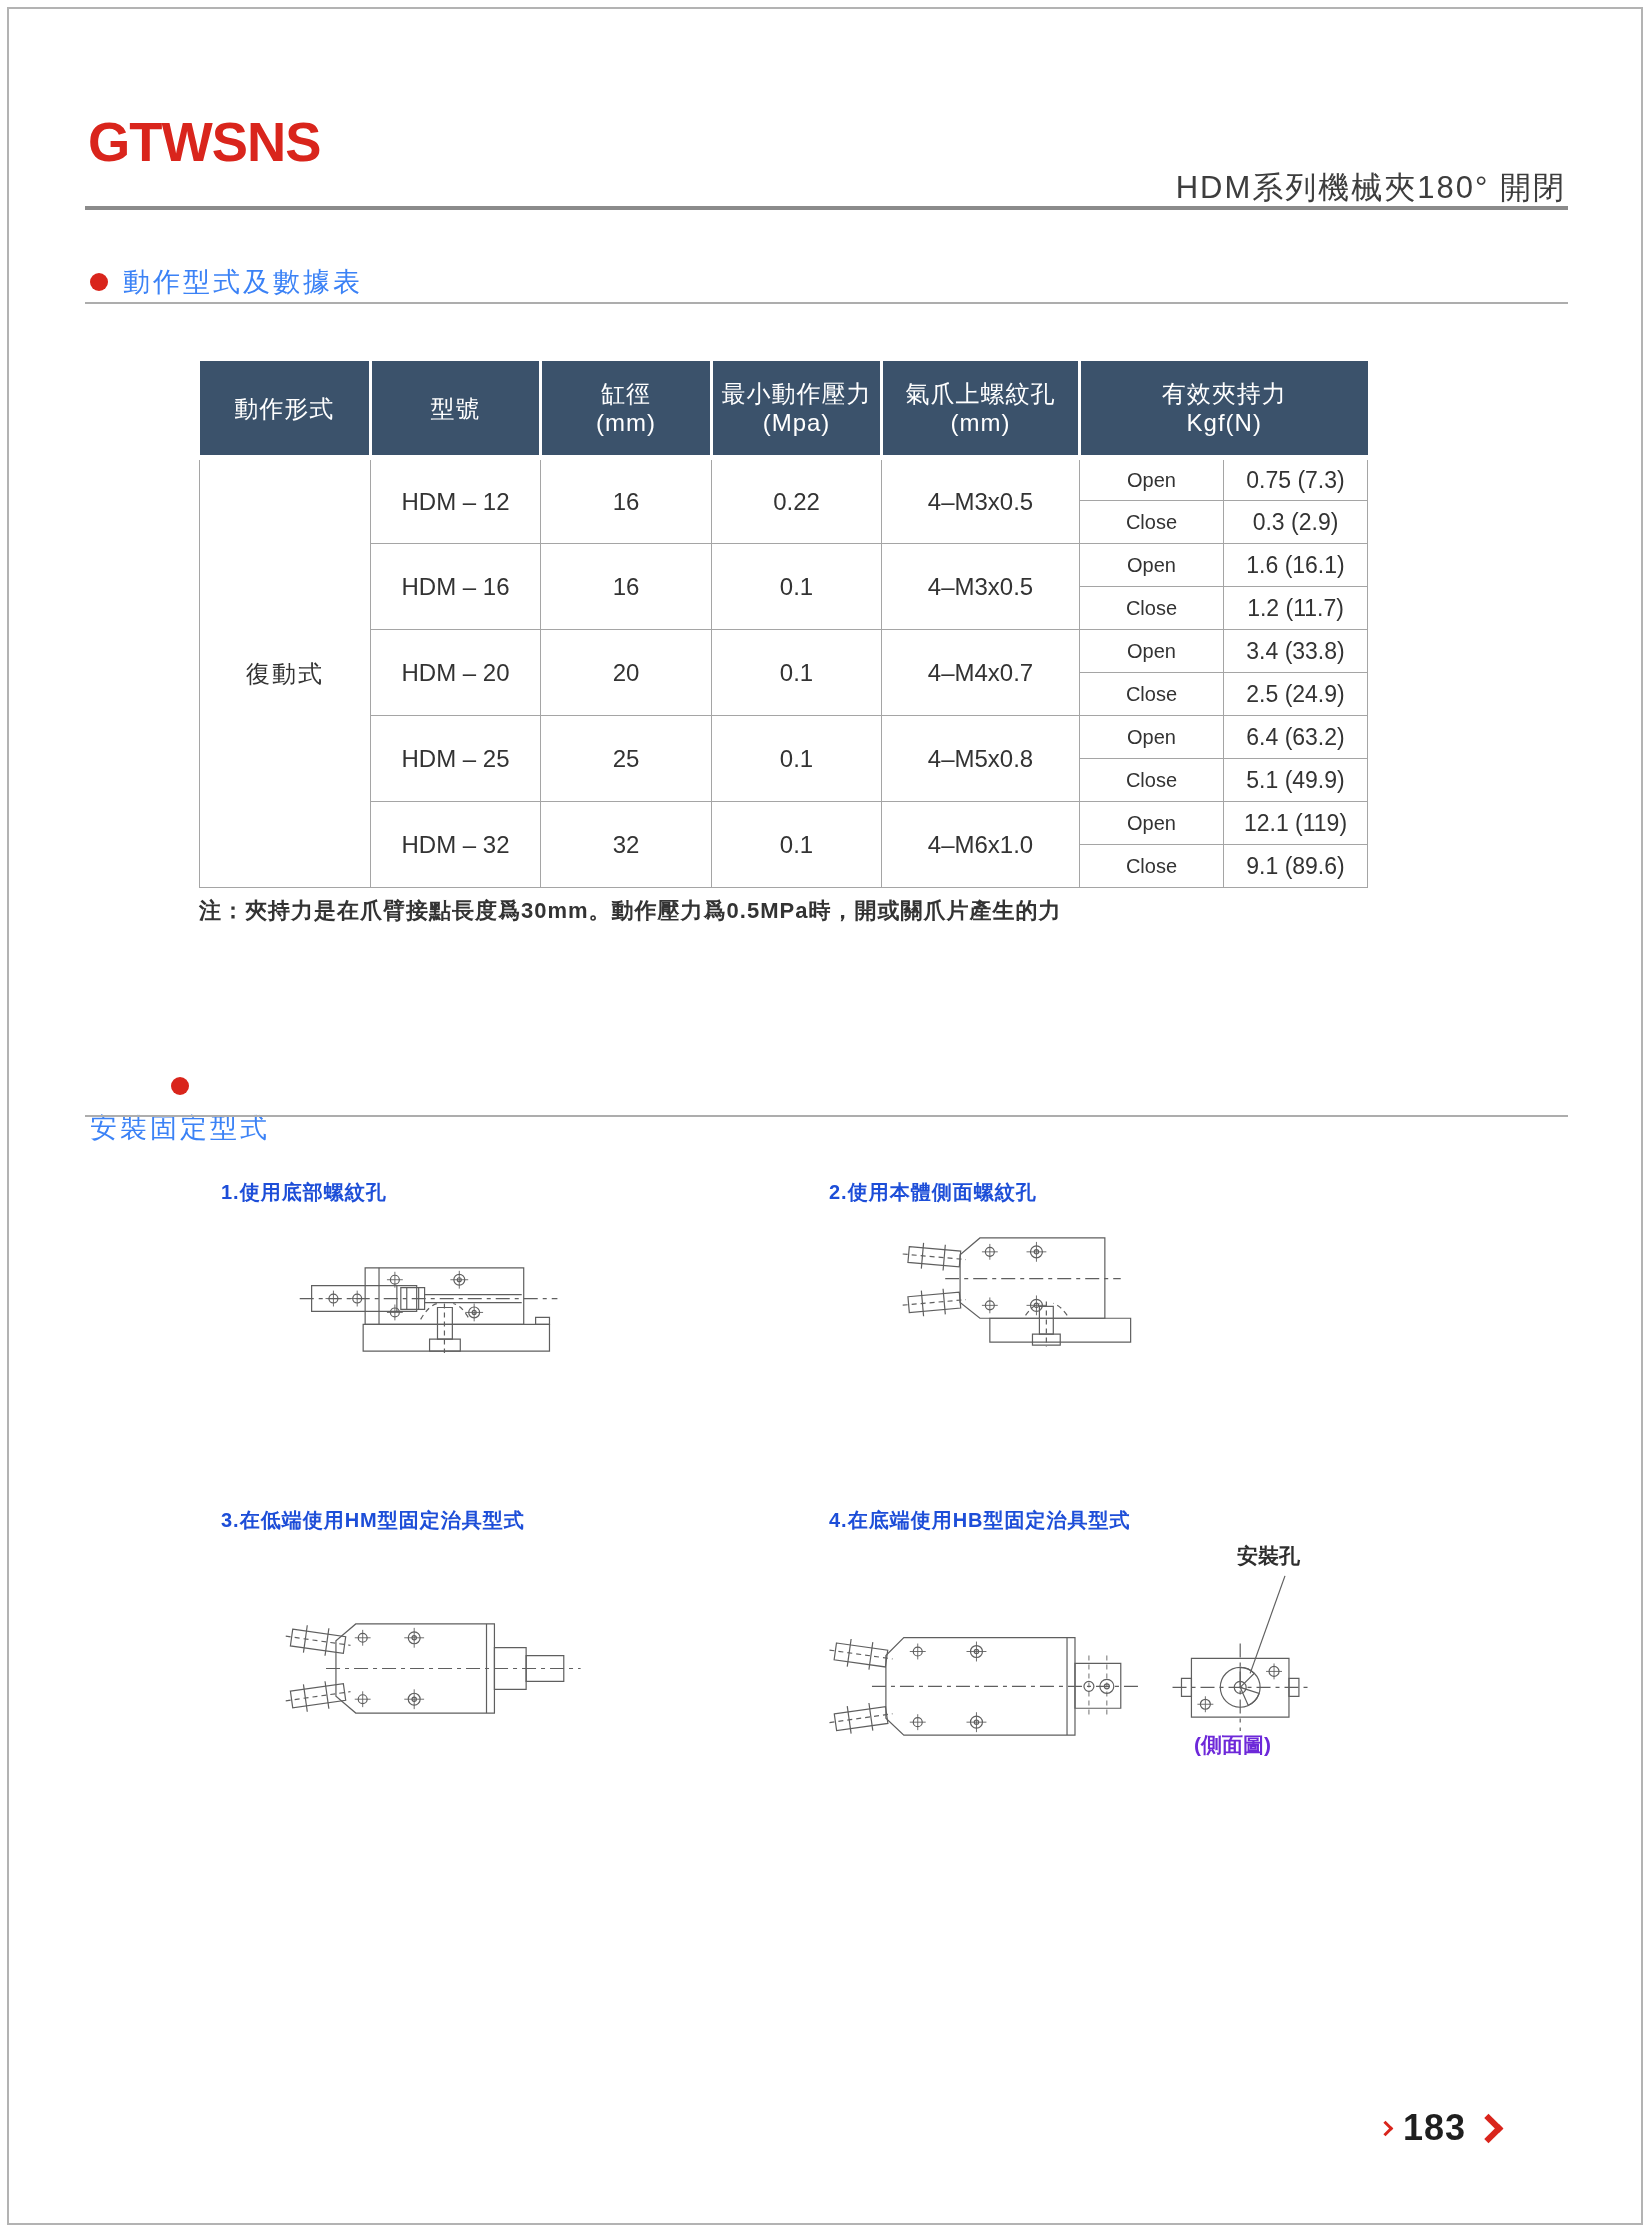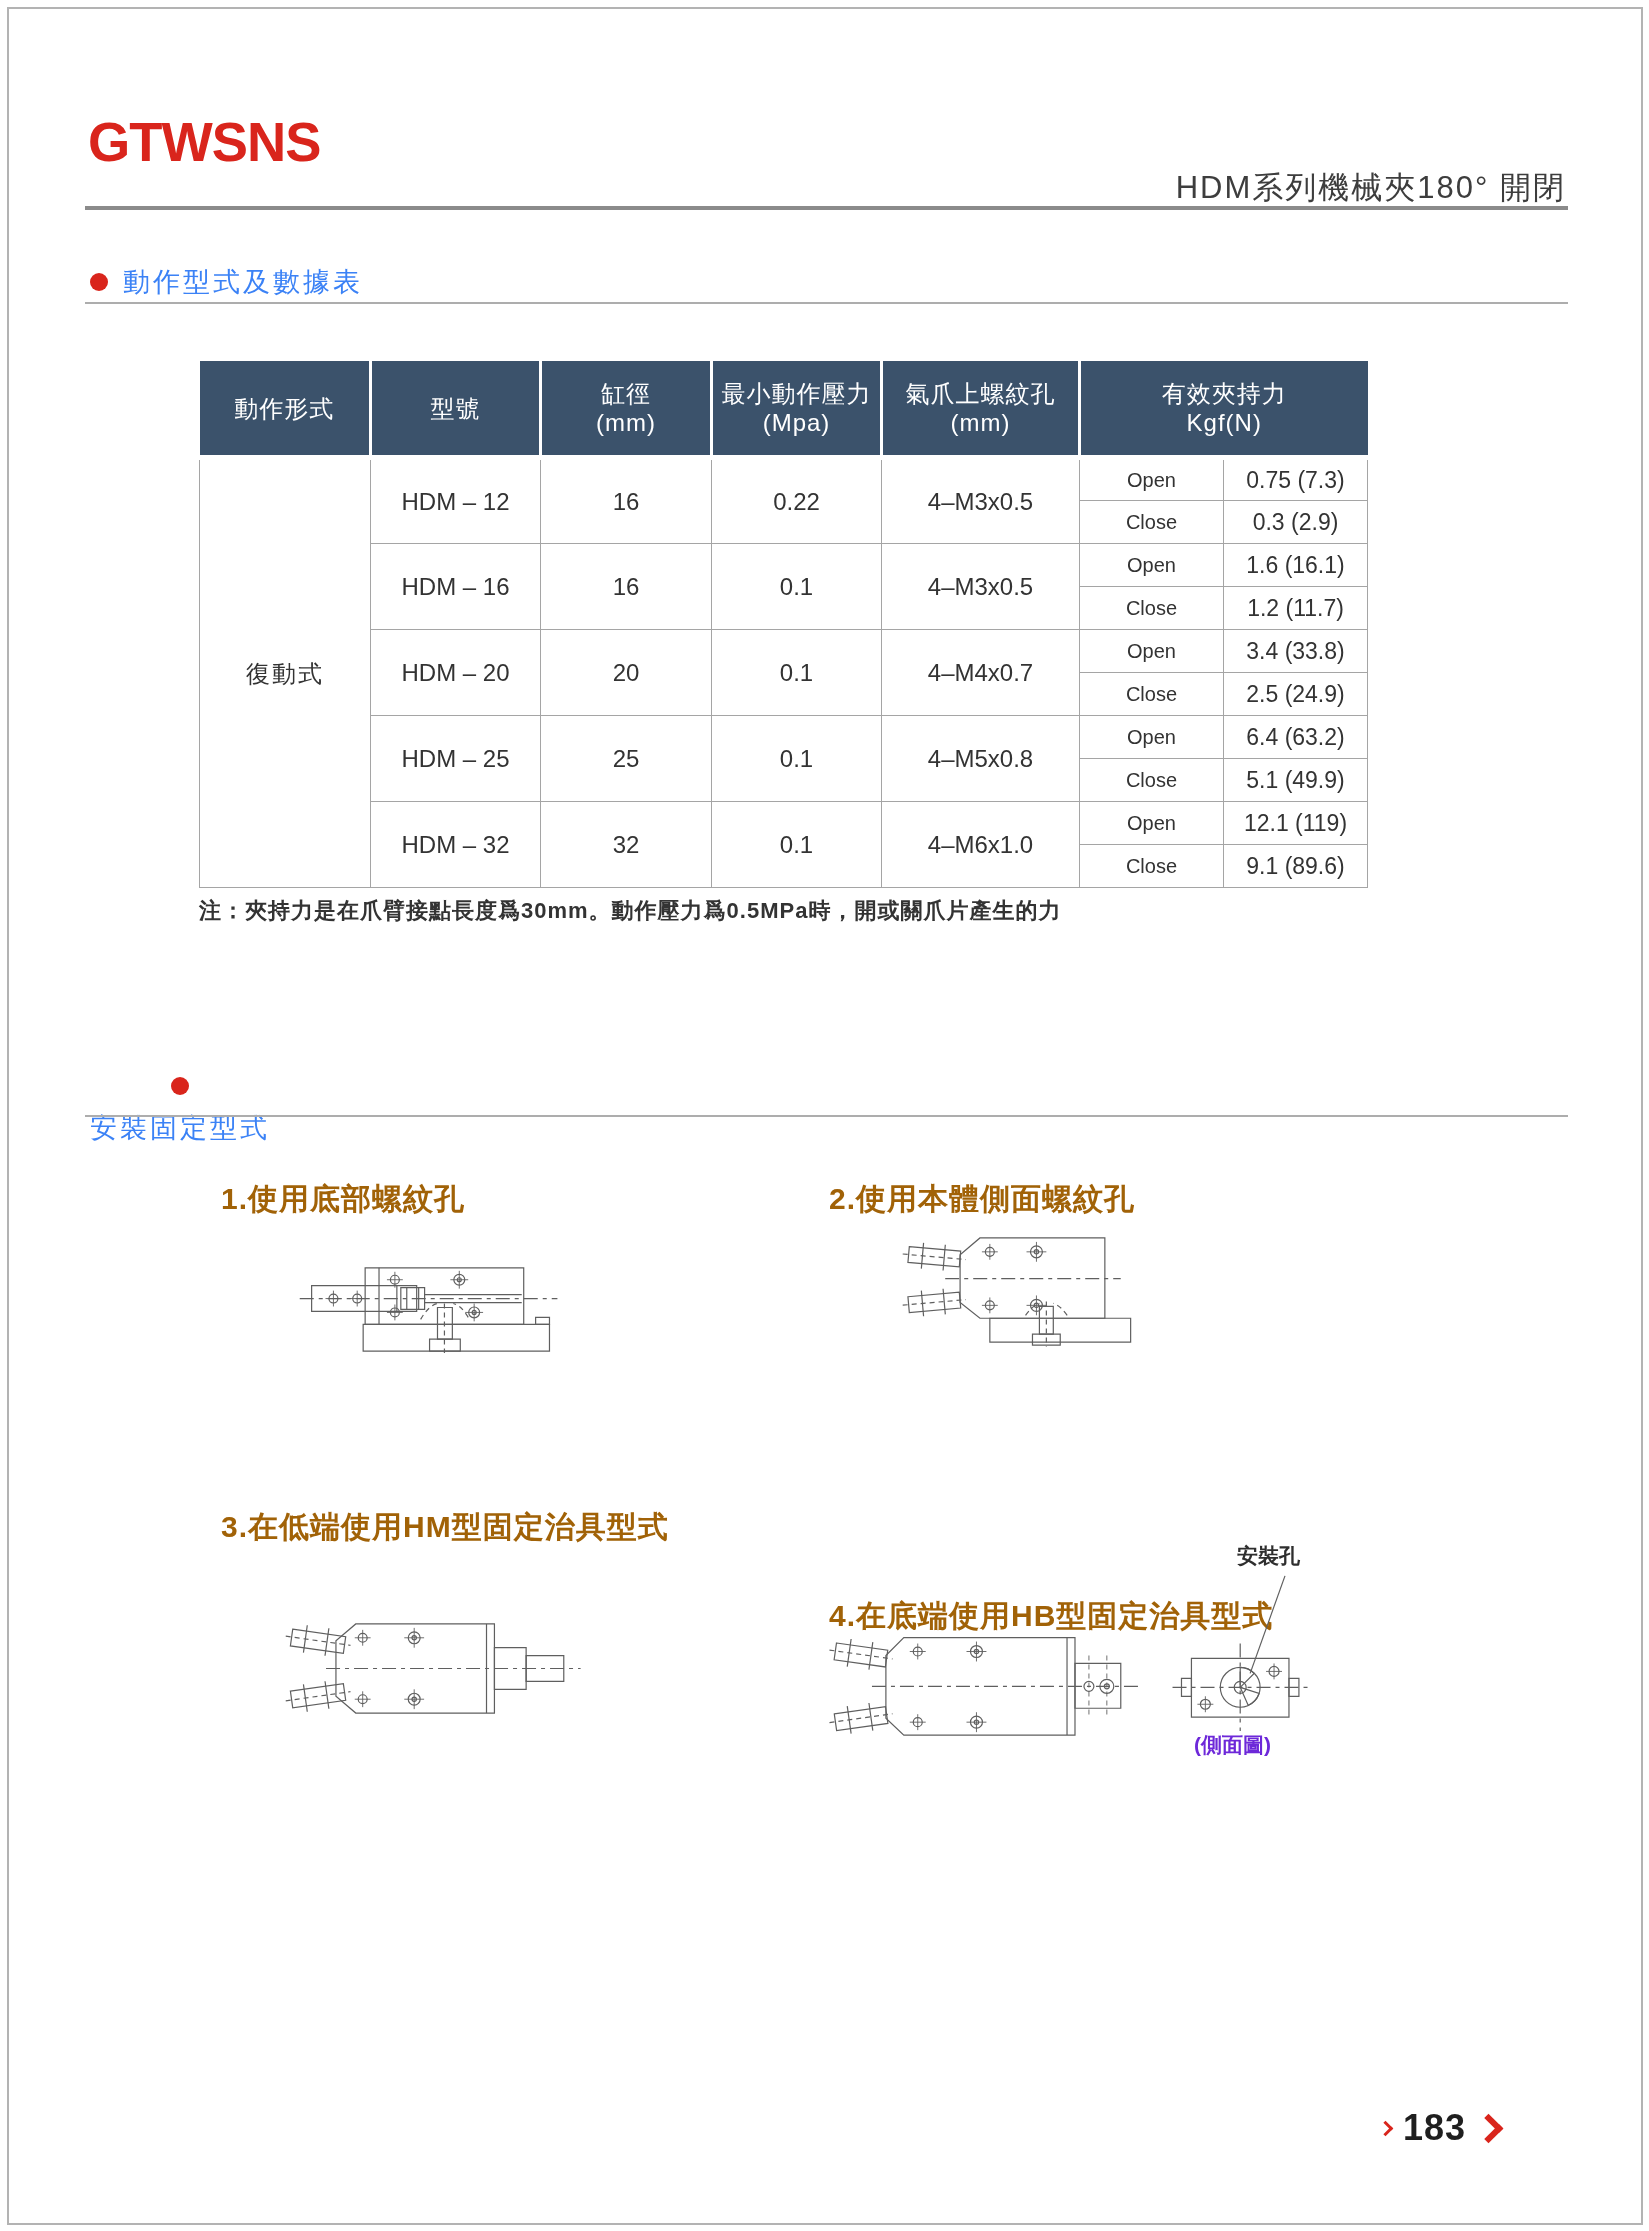--- a/index.html
+++ b/index.html
@@ -32,23 +32,23 @@
   table.spec th:last-child{border-right:none;}
   table.spec td{border:1px solid #a5a5a5;text-align:center;vertical-align:middle;background:#fff;}
   table.spec tr{height:43px;}
   td.action{background:#d9d9d9;letter-spacing:2px;}
   td.oc{font-size:20px;}
   td.val{font-size:23px;}
 
   .note{position:absolute;left:199px;top:896px;font-size:22px;color:#333;font-weight:600;letter-spacing:1px;}
 
   
-  .dlabel{position:absolute;font-size:30px;color:#a16207;font-weight:600;letter-spacing:1px;}
+  .dlabel{position:absolute;font-size:20px;color:#1d4ed8;font-weight:600;letter-spacing:1px;}
   .dl1{left:221px;top:1179px;} .dl2{left:829px;top:1179px;}
-  .dl3{left:221px;top:1507px;} .dl4{left:829px;top:1596px;}
+  .dl3{left:221px;top:1507px;} .dl4{left:829px;top:1507px;}
   .callout{position:absolute;left:1237px;top:1542px;font-size:21px;color:#2e2e2e;font-weight:600;}
   .side-caption{position:absolute;left:1194px;top:1731px;font-size:21px;color:#6d28d9;font-weight:600;}
 
   svg.diagram{position:absolute;overflow:visible;}
   .d1{left:297px;top:1250px;} .d2{left:900px;top:1232px;}
   .d3{left:281px;top:1616px;} .d4{left:824px;top:1548px;}
   svg.diagram *{vector-effect:non-scaling-stroke;}
   svg.diagram path,svg.diagram rect,svg.diagram line,svg.diagram circle,svg.diagram polygon{
     fill:none;stroke:#5f5f5f;stroke-width:1.2;}
   svg .cl{stroke-dasharray:14 5 4 5;stroke-width:1;}

